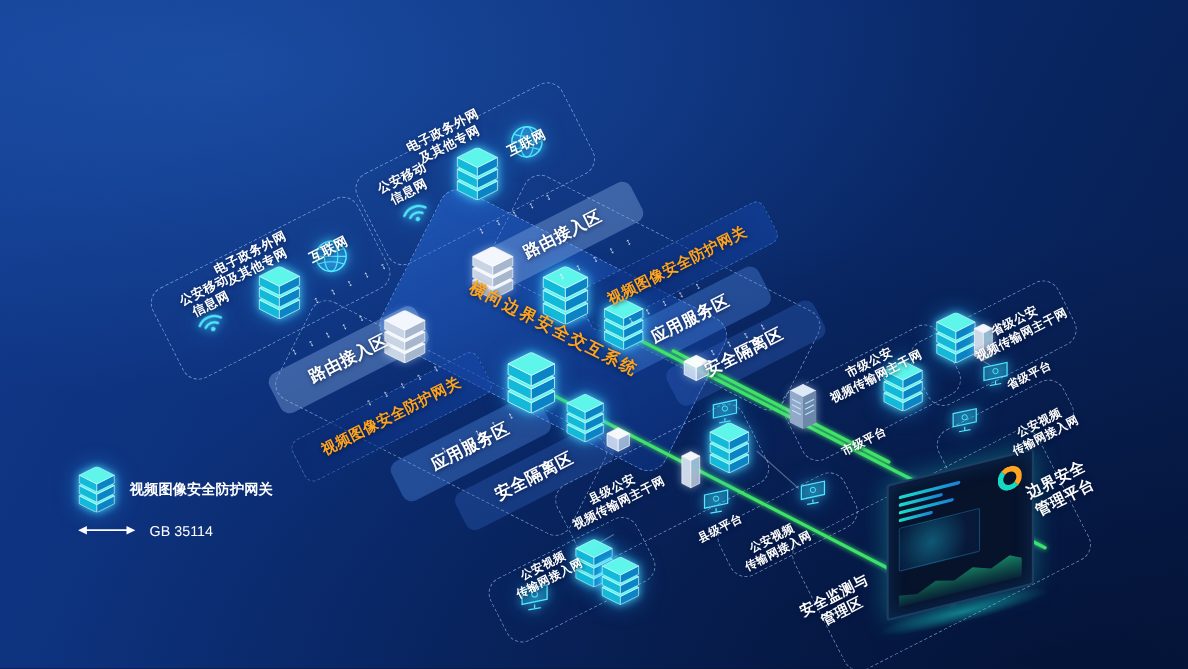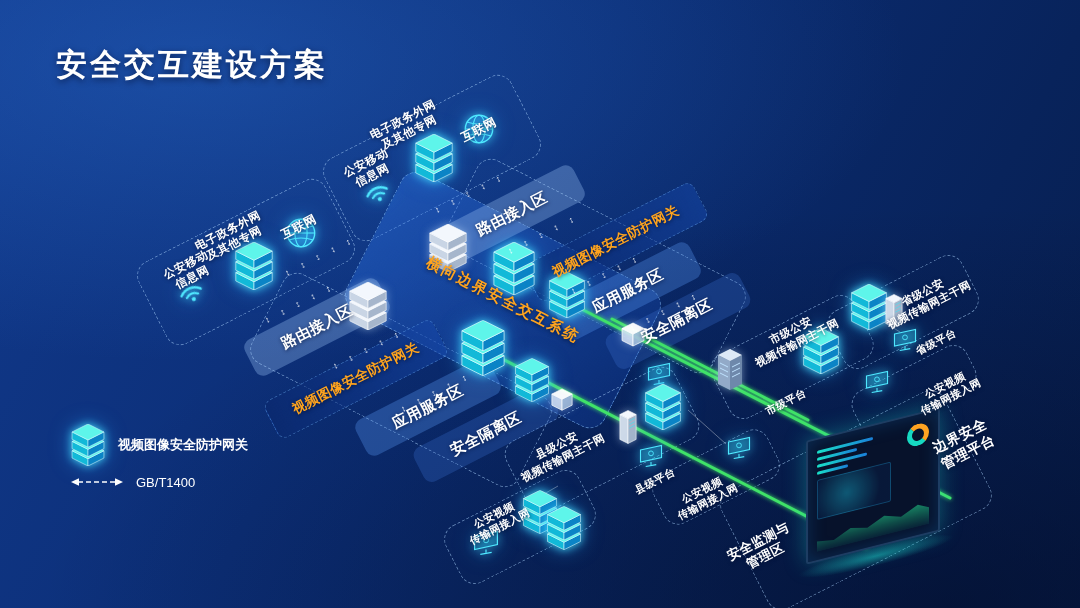--- a/index.html
+++ b/index.html
@@ -335,32 +335,31 @@
 
   <span class="arrows" style="left:470px;top:193px">↕  ↕  ↕  ↕  ↕</span>
   <span class="arrows" style="left:543px;top:234px">↕  ↕  ↕  ↕  ↕</span>
   <span class="arrows" style="left:606px;top:274px">↕  ↕  ↕  ↕  ↕</span>
   <span class="arrows" style="left:665px;top:311px">↕  ↕  ↕  ↕  ↕</span>
   <span class="arrows" style="left:300px;top:303px">↕  ↕  ↕  ↕  ↕</span>
   <span class="arrows" style="left:368px;top:349px">↕  ↕  ↕  ↕  ↕</span>
   <span class="arrows" style="left:436px;top:392px">↕  ↕  ↕  ↕  ↕</span>
   <span class="arrows" style="left:320px;top:256px">↕  ↕  ↕  ↕  ↕</span>
 
-  <h1 class="title">安全交互建设方案</h1>
 
   <div class="legend">
     <div class="legend-row gw">
       <svg class="glow" width="36" height="42" viewBox="0 0 48 58" style="flex:0 0 36px">
           <use href="#sym-srv-teal"></use>
         </svg>
       <span class="orange" style="font-size:13px">视频图像安全防护网关</span>
     </div>
     <div class="legend-row">
       <svg class="larrow" width="54" height="12" viewBox="0 0 54 12">
         <polygon points="1,6 9,2.2 9,9.8" fill="#fff"></polygon>
-        <line x1="8" y1="6" x2="46" y2="6" stroke="#fff" stroke-width="1.6" stroke-dasharray="5 3"></line>
+        <line x1="8" y1="6" x2="46" y2="6" stroke="#fff" stroke-width="1.6"></line>
         <polygon points="53,6 45,2.2 45,9.8" fill="#fff"></polygon>
       </svg>
-      <span>GB/T1400</span>
+      <span>GB 35114</span>
     </div>
   </div>
 
 </div>
 
 </body></html>

